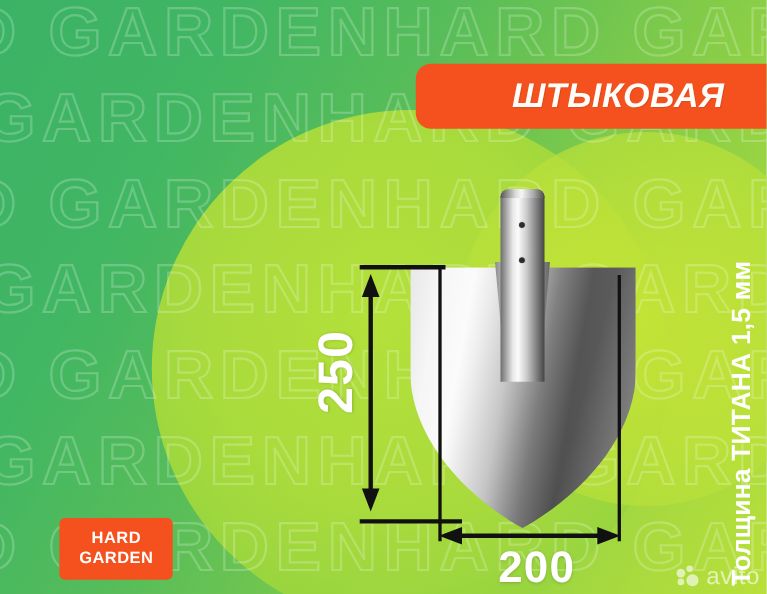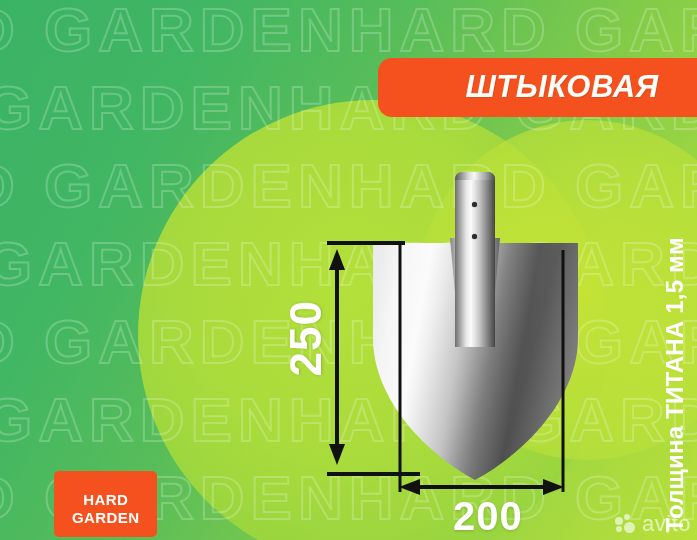--- a/index.html
+++ b/index.html
@@ -41,21 +41,21 @@
     text-align:center;
   }
   .badge div{
     color:#fdfdfa;font-weight:700;font-style:italic;font-size:31px;
     line-height:1.08;letter-spacing:0.5px;white-space:nowrap;
     text-shadow:1px 1px 0 rgba(0,0,0,.08);
   }
   
   .logo{
     position:absolute;left:54px;top:471px;background:#f4511e;
-    border-radius:5px;padding:20px 18px 9px 18px;text-align:center;
+    border-radius:5px;padding:10px 18px 9px 18px;text-align:center;
   }
   .logo div{color:#fff;font-weight:700;font-size:15px;line-height:1.22;letter-spacing:.4px;}
   .sidewrap{position:absolute;right:0;top:0;width:44px;height:540px;}
   .vert{
     position:absolute;left:50%;bottom:8px;transform:translateX(-50%) rotate(180deg);
     writing-mode:vertical-rl;
     color:#ffffff;font-weight:700;font-size:24px;letter-spacing:.2px;white-space:nowrap;
   }
   
   .shovel{position:absolute;left:327px;top:160px;width:250px;height:320px;}

